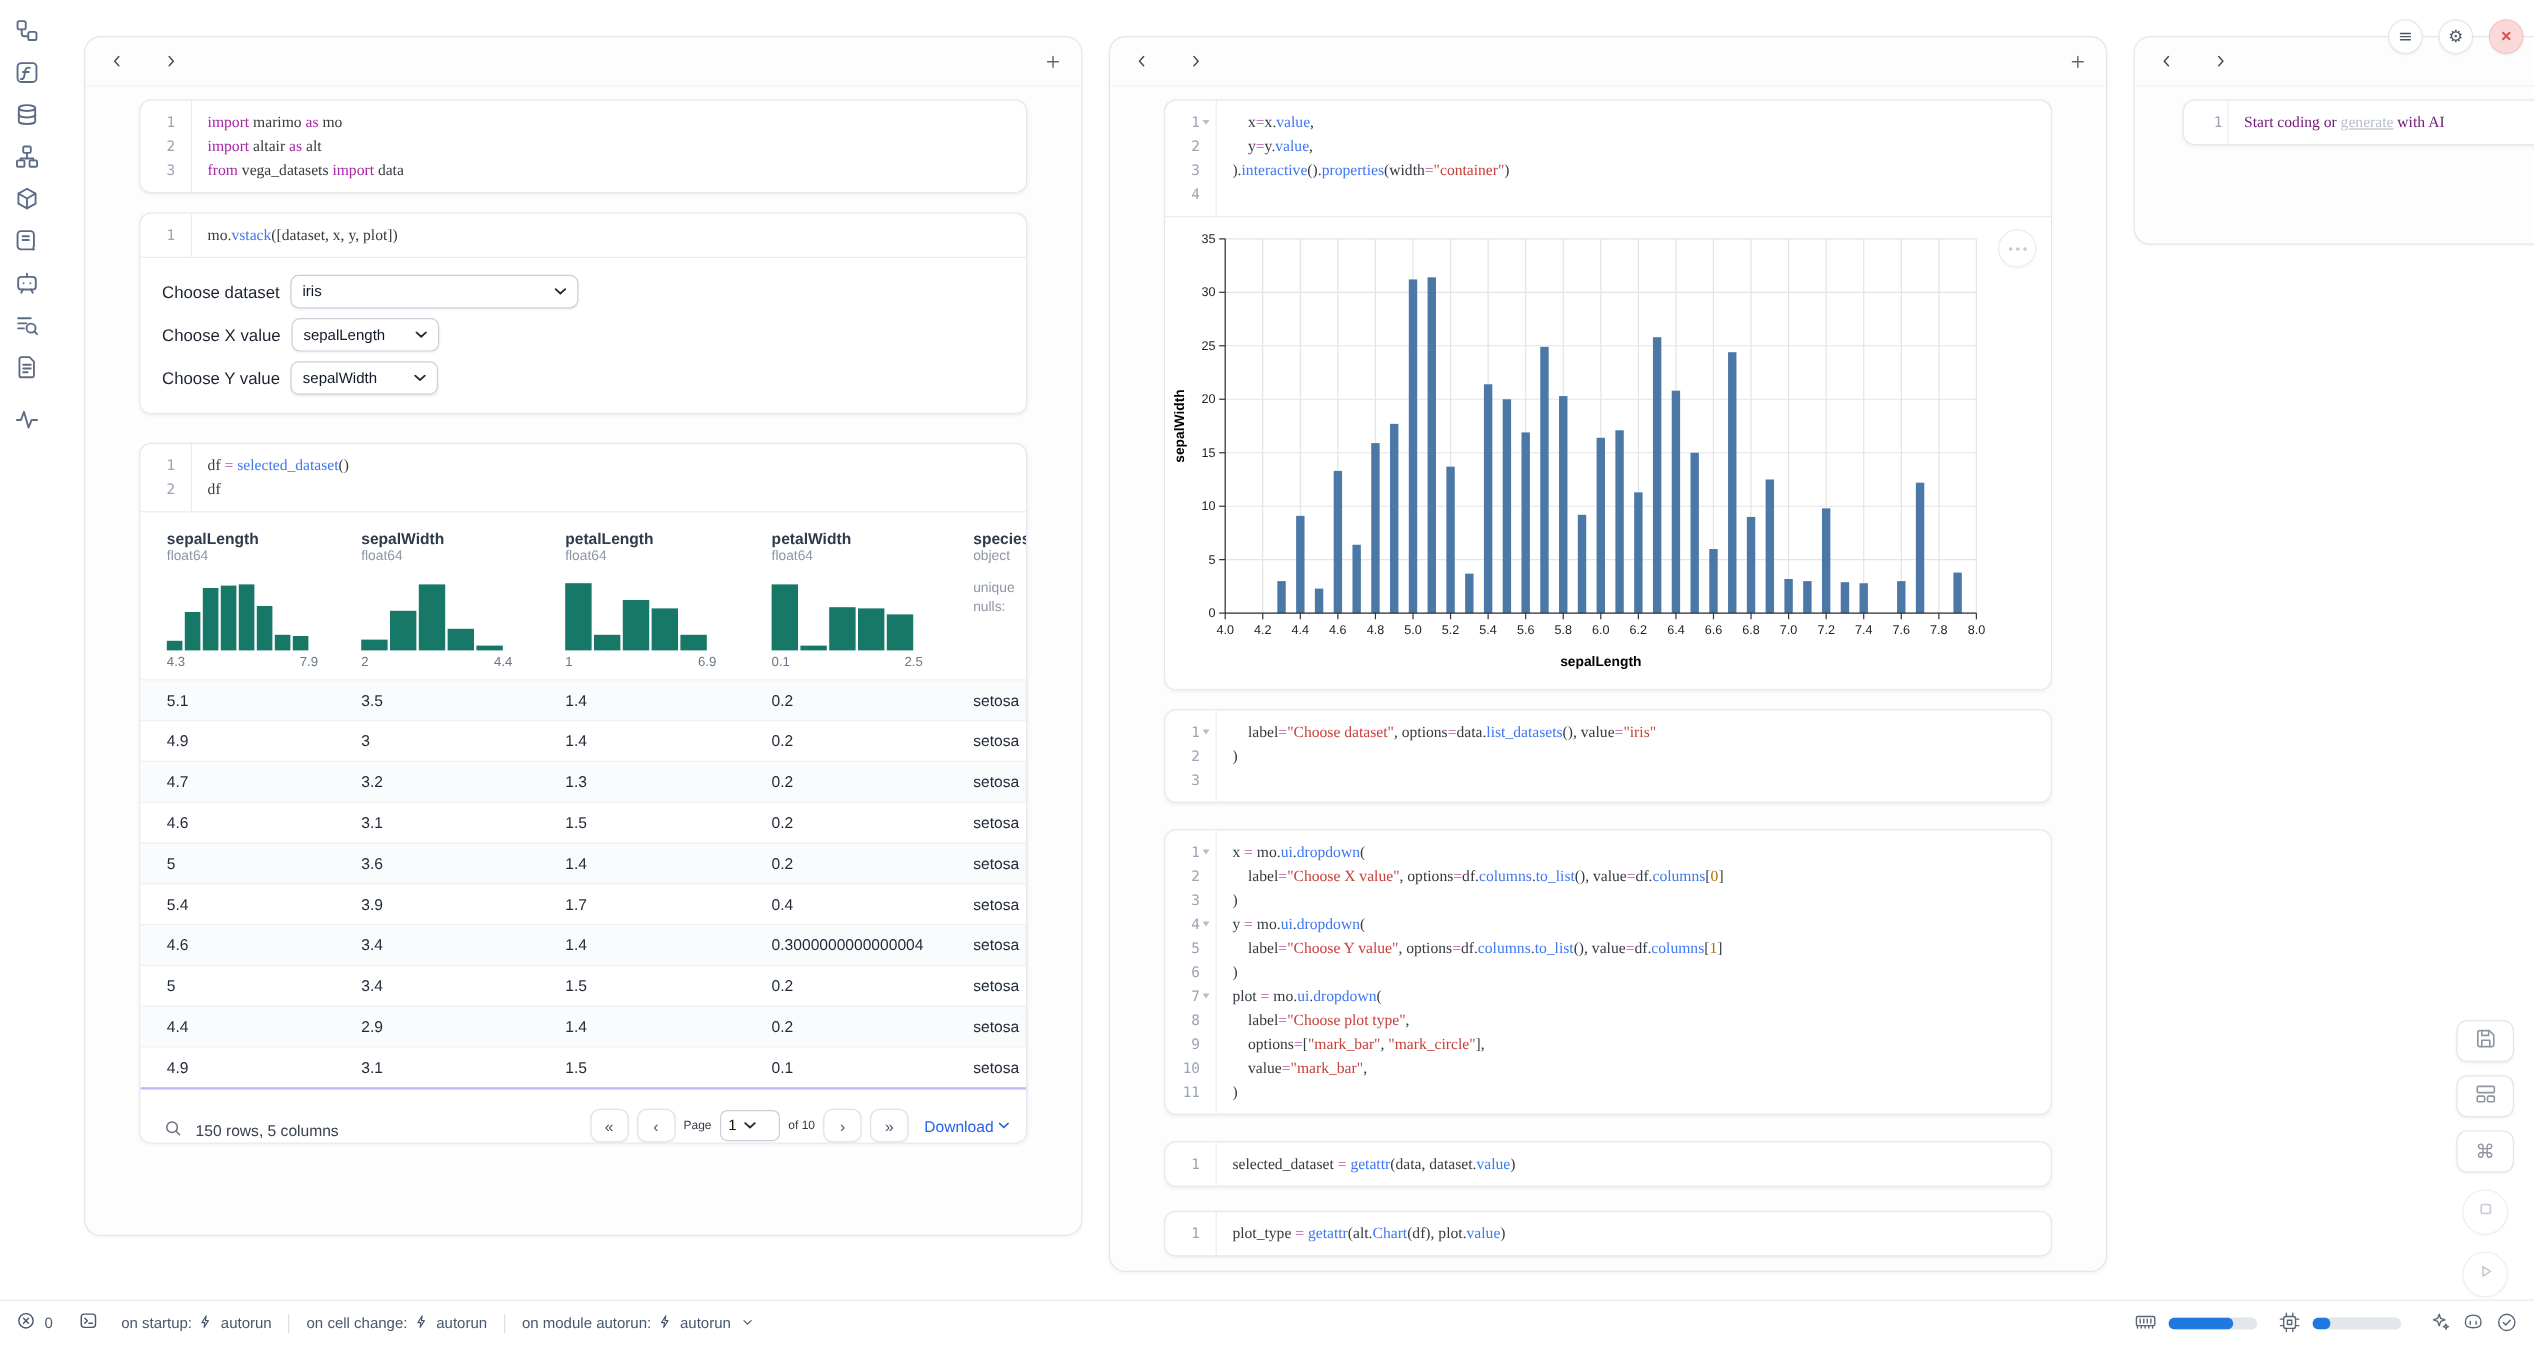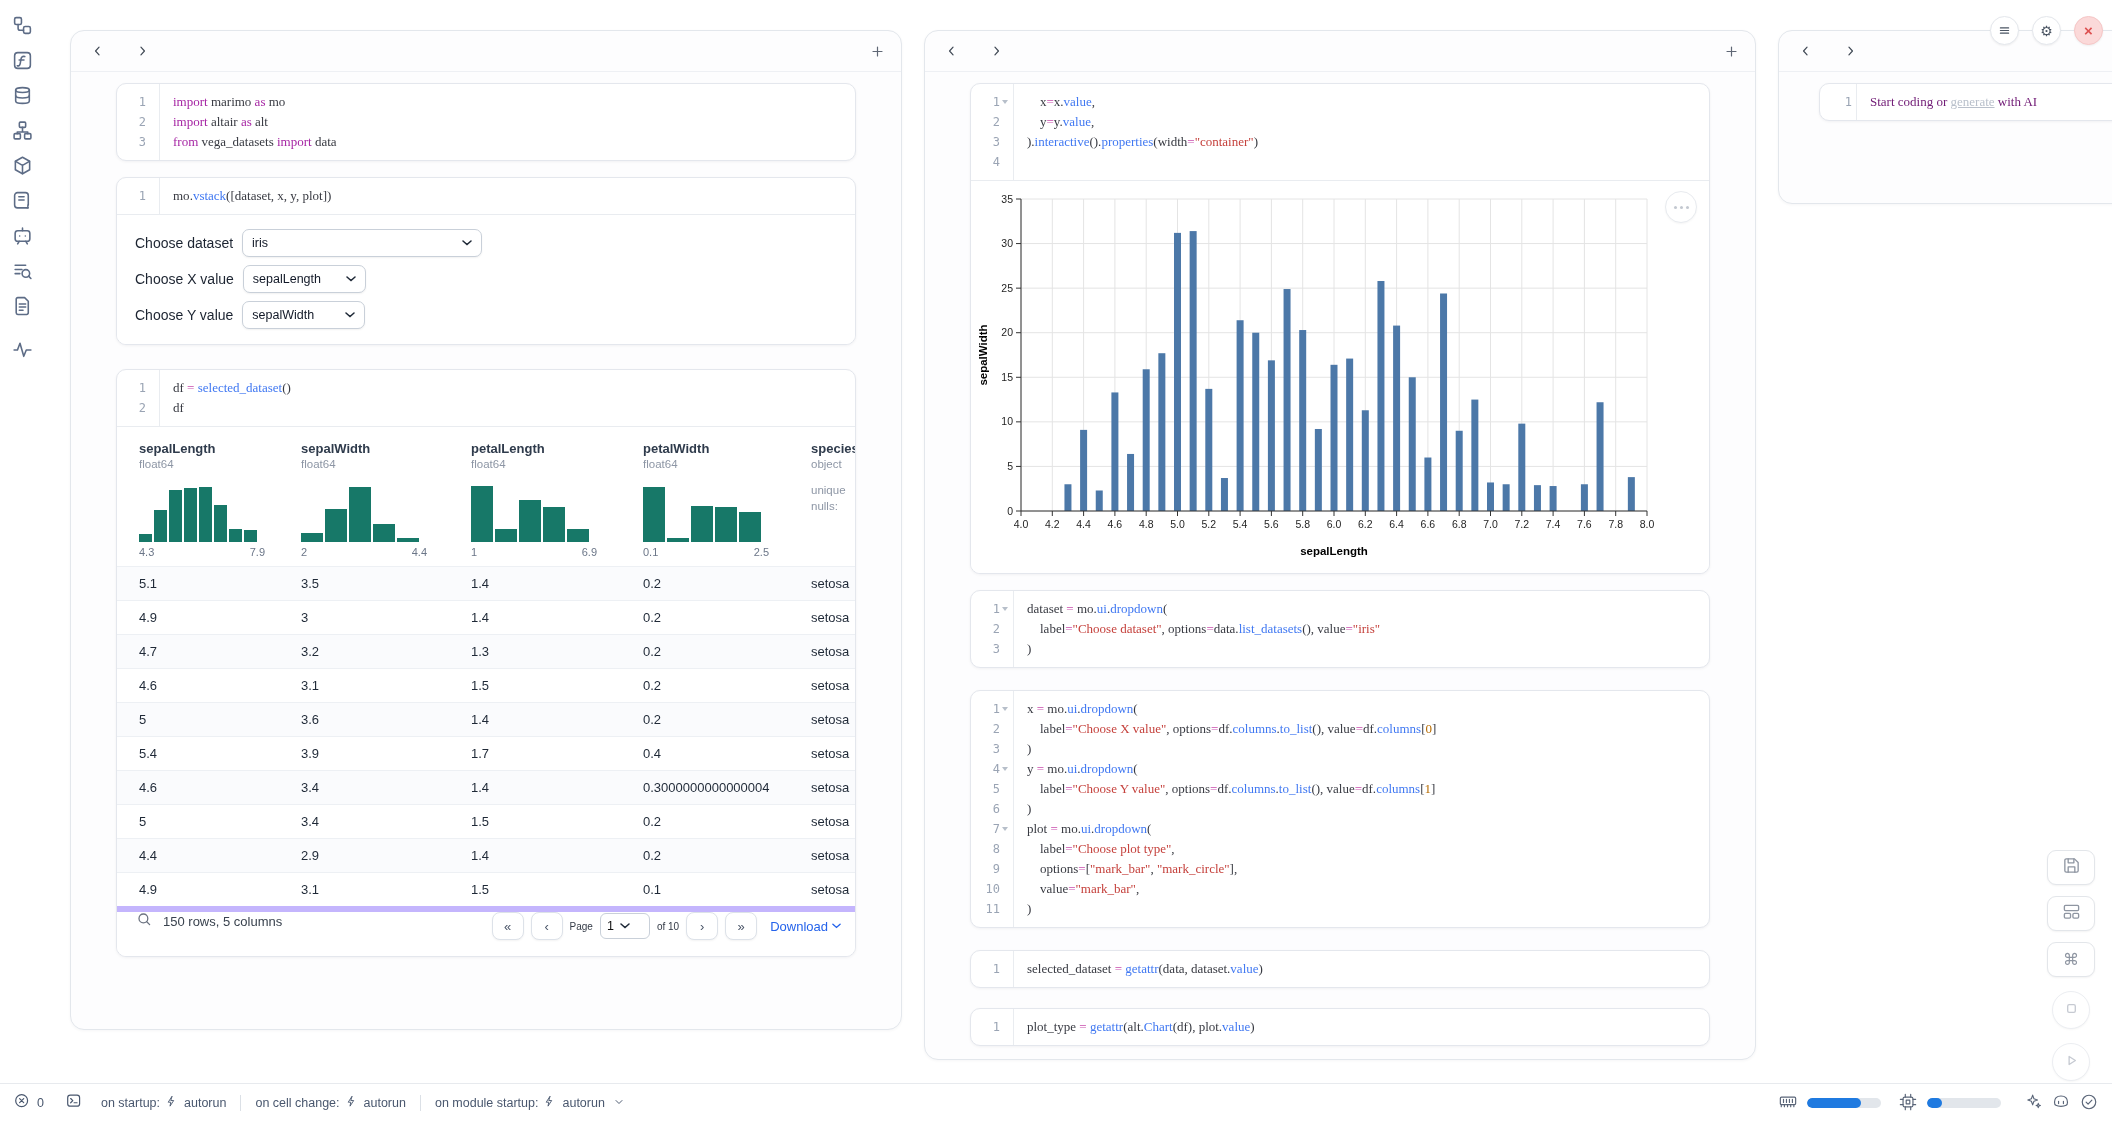--- a/index.html
+++ b/index.html
@@ -51,22 +51,22 @@
   .ttype{font-size:11.5px;color:#8d96a5;margin-top:2px}
   .hist{height:64px;width:118px;display:flex;align-items:flex-end;gap:2px;margin-top:8px}
   .hist i{flex:1;background:#177868;display:block}
   .hrange{width:126px;display:flex;justify-content:space-between;font-size:11px;color:#6b7688;margin-top:4px}
   .tmeta{font-size:11.5px;color:#8d96a5;margin-top:12px;line-height:16px}
   .trow{display:grid;grid-template-columns:176px 170px 172px 168px 178px;height:33px;
         line-height:33px;font-size:13px;color:#1f2937;border-top:1px solid #edf0f4}
   .trow:nth-child(even){background:#fafbfd}
   .td{padding-left:8px;overflow:hidden;white-space:nowrap}
   .td:first-child{padding-left:22px}
-  .tfoot{height:44px;display:flex;align-items:flex-start;justify-content:space-between;
-         border-top:6px solid #c4b5fd;padding:0 14px 0 20px}
+  .tfoot{height:44px;display:flex;align-items:flex-end;justify-content:space-between;
+         border-top:2px solid #c4b5fd;padding:0 14px 0 20px}
   .tfl{display:flex;align-items:center;gap:10px;font-size:13px;color:#39424e}
   .tfr{display:flex;align-items:center;gap:7px}
   .pgbtn{width:30px;height:26px;border:1px solid #dde2e9;border-radius:8px;background:#fff;
          box-shadow:0 1px 2px rgba(0,0,0,.05);display:flex;align-items:center;justify-content:center;
          font-size:13px;color:#4a5568;cursor:pointer}
   .pgtxt{font-size:10px;color:#333a46}
   .pagesel{height:24px;min-width:36px;border:1px solid #c9d0d9;border-radius:6px;background:#fff;
            display:flex;align-items:center;gap:6px;padding:0 6px;font-size:12.5px;color:#111;cursor:pointer}
   .dl{color:#2563eb;font-size:13px;display:flex;align-items:center;gap:4px;cursor:pointer;margin-left:6px}
   
@@ -614,21 +614,20 @@
       <div class="cell" style="margin-top: 16px;">
         <div class="codeblk">
           <div class="gut">
             <div class="gl">1<span class="foldslot">
                 <span class="fold"></span>
               </span></div>
             <div class="gl">2<span class="foldslot"></span></div>
             <div class="gl">3<span class="foldslot"></span></div>
           </div>
           <div class="lines">
-            <div class="cl"><span class="pl">dataset </span><span class="op">=</span><span class="pl"> mo.</span><span class="fn">ui</span><span class="pl">.</span><span class="fn">dropdown</span><span class="pl">(</span></div>
             <div class="cl"><span class="pl">    label</span><span class="op">=</span><span class="st">"Choose dataset"</span><span class="pl">, options</span><span class="op">=</span><span class="pl">data.</span><span class="fn">list_datasets</span><span class="pl">(), value</span><span class="op">=</span><span class="st">"iris"</span></div>
             <div class="cl"><span class="pl">)</span></div>
           </div>
         </div>
       </div>
       <div class="cell" style="margin-top: 22px;">
         <div class="codeblk">
           <div class="gut">
             <div class="gl">1<span class="foldslot">
                 <span class="fold"></span>
@@ -782,21 +781,21 @@
       <span class="vsep"></span>
       <span class="runitem">
         <span>on cell change:</span>
         <span style="color:#49576e"><svg width="14" height="14" viewBox="0 0 20 20" fill="none" stroke="currentColor" stroke-width="1.3" stroke-linecap="round" stroke-linejoin="round">
             <path d="M9.8 2.2L4.6 10.3h3.6l-1 5.6 5.2-8H8.8z"></path>
           </svg></span>
         <span>autorun</span>
       </span>
       <span class="vsep"></span>
       <span class="runitem">
-        <span>on module startup:</span>
+        <span>on module autorun:</span>
         <span style="color:#49576e"><svg width="14" height="14" viewBox="0 0 20 20" fill="none" stroke="currentColor" stroke-width="1.3" stroke-linecap="round" stroke-linejoin="round">
             <path d="M9.8 2.2L4.6 10.3h3.6l-1 5.6 5.2-8H8.8z"></path>
           </svg></span>
         <span>autorun</span>
         <span style="margin-left:3px"><svg width="12" height="12" viewBox="0 0 20 20" fill="none" stroke="currentColor" stroke-width="1.6" stroke-linecap="round" stroke-linejoin="round">
             <path d="M5 7.5l5 5 5-5"></path>
           </svg></span>
       </span>
     </div>
   <div id="sbright">

